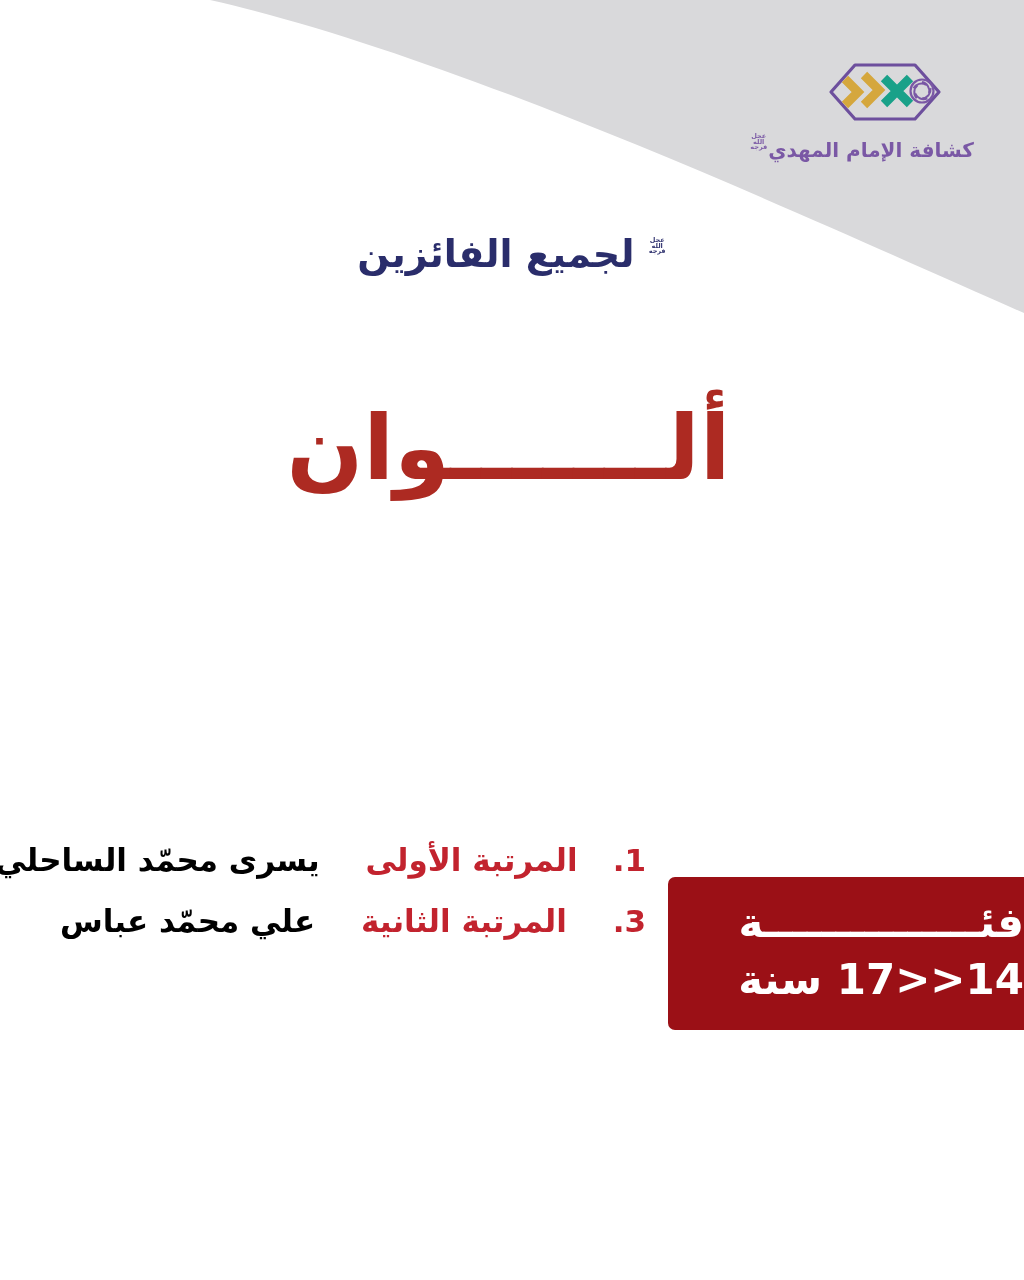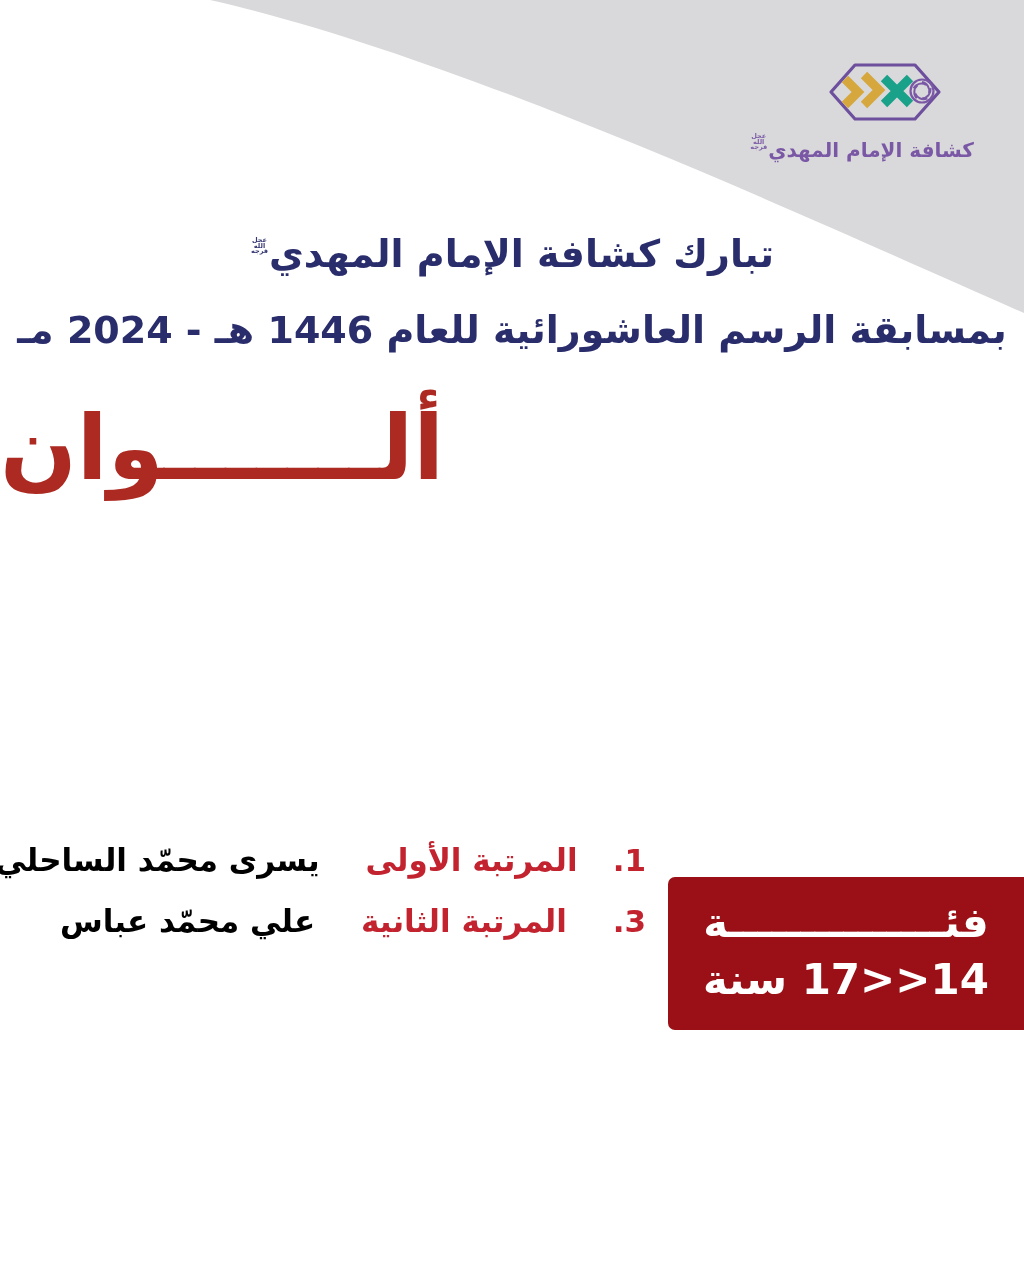--- a/index.html
+++ b/index.html
@@ -43,21 +43,21 @@
     text-align:center;
     direction:rtl;
     color:#2a2d6b;
     font-size:38px;
     line-height:76px;
     white-space:nowrap;
   }
   
   .title{
     position:absolute;top:388px;left:0;right:7px;
-    text-align:left;
+    text-align:center;
     direction:rtl;
     color:#ad2a22;
     font-size:90px;
     line-height:120px;
     white-space:nowrap;
   }
   
   .winners{
     position:absolute;top:830px;right:378px;
     direction:rtl;
@@ -68,21 +68,21 @@
   }
   .winners .num,.winners .rank{color:#c2232e;margin-left:35px;}
   .winners .name{color:#000000;margin-top:40px;}
   
   .badge{
     position:absolute;top:877px;left:668px;right:0;height:153px;
     background:#9b1016;
     border-radius:7px 0 0 7px;
     color:#ffffff;
     direction:rtl;
-    text-align:center;
+    text-align:right;
     font-size:42px;
     line-height:57px;
     padding-top:17px;
     box-sizing:border-box;
     white-space:nowrap;
   }
 </style>
 </head>
 <body>
 
@@ -113,23 +113,22 @@
         </g>
       </g>
     </svg>
     <div class="brand">
       <span>كشافة الإمام المهدي</span><span class="hon"><span>عجل</span><span>الله</span><span>فرجه</span></span>
     </div>
   </div>
 
   <div class="heading">
     <div>
-      <span>تبارك كشافة الإمام المهدي</span><span class="hon"><span>عجل</span><span>الله</span><span>فرجه</span></span> 
+      <span class="hon"><span>عجل</span><span>الله</span><span>فرجه</span></span> <span>لجميع الفائزين</span>
     </div>
-    <div>بمسابقة الرسم العاشورائية للعام 1446 هـ - 2024 مـ</div>
   </div>
 
   <div class="title">
     <div>ألـــــــوان</div>
   </div>
 
   <div class="winners">
     <div>
       <span class="num">1.</span><span class="rank">المرتبة الأولى</span>
       <span class="name">يسرى محمّد الساحلي</span>

